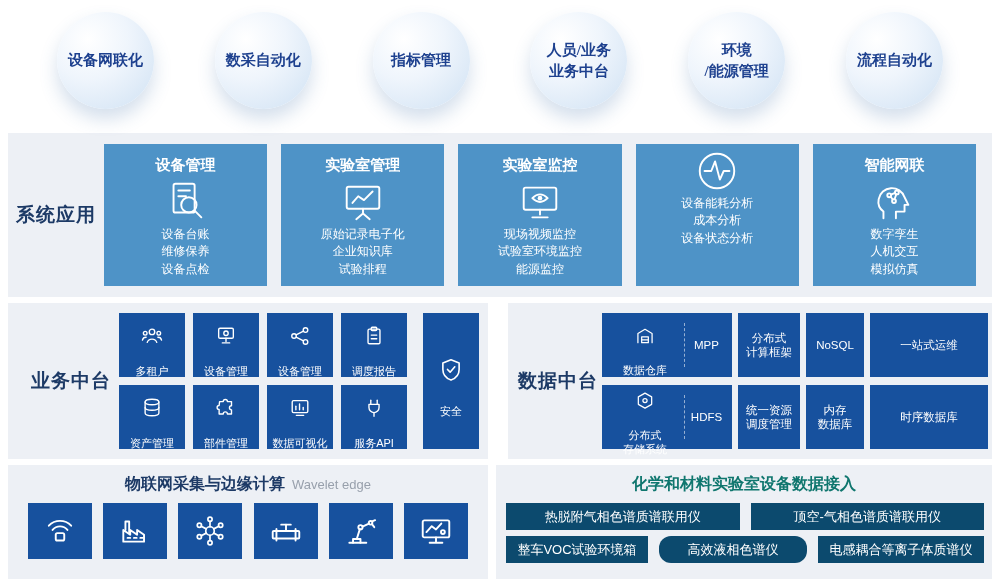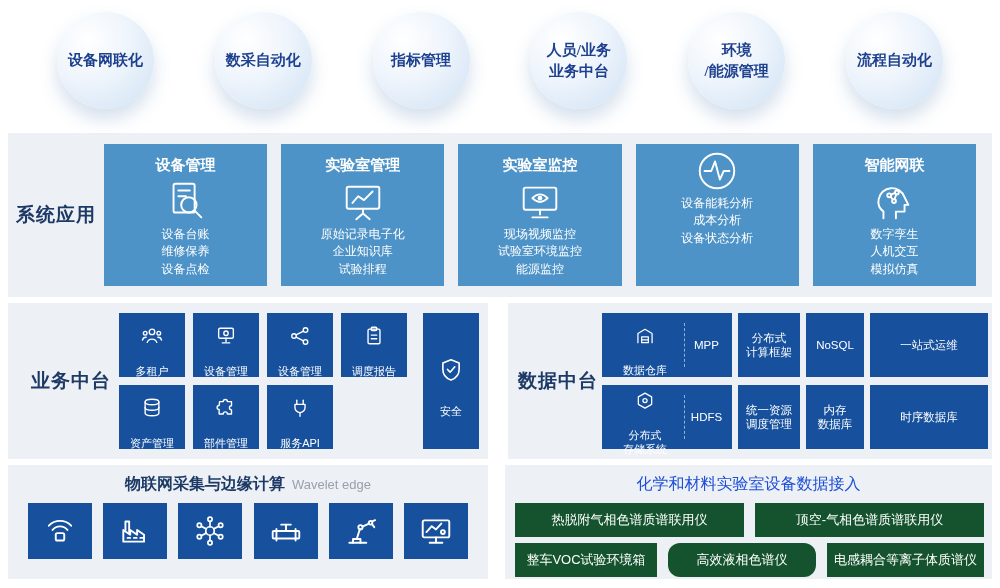--- a/index.html
+++ b/index.html
@@ -52,34 +52,34 @@
   .data-grid { display:grid; grid-template-columns:130px 62px 58px 118px; grid-auto-rows:64px; gap:8px 6px; }
   .combo-tile { flex-direction:row; gap:0; padding:0 4px; }
   .combo-left { flex:1; display:flex; flex-direction:column; align-items:center; justify-content:center; gap:4px; white-space:pre-line; }
   .combo-right {
     flex:0 0 44px; height:70%; display:flex; align-items:center; justify-content:center;
     border-left:1px dashed rgba(255,255,255,0.55); font-size:11.5px;
   }
   .data-tile-text { font-size:11.5px; }
 
   
-  .bottom { margin:6px 8px 16px; display:flex; gap:17px; }
+  .bottom { margin:6px 8px 16px; display:flex; gap:8px; }
   .iot { width:480px; height:114px; }
   .iot-head { text-align:center; padding-top:9px; }
   .iot-title { font-size:16px; font-weight:700; color:#1d3a66; }
   .iot-sub { font-size:13px; color:#98a0ac; margin-left:7px; font-weight:400; }
   .iot-tiles { display:flex; justify-content:space-between; padding:8px 20px 0; }
   .iot-tile { width:64px; height:56px; background:#17519e; display:flex; align-items:center; justify-content:center; }
 
   .lab { flex:1; height:114px; }
-  .lab-title { text-align:center; font-size:16px; font-weight:400; color:#1d4ed8; padding-top:9px; }
+  .lab-title { text-align:center; font-size:16px; font-weight:700; color:#0f766e; padding-top:9px; }
   .lab-rows { padding:8px 8px 0 10px; display:flex; flex-direction:column; gap:6px; }
   .lab-row { display:flex; gap:11px; }
   .lab-tile {
-    background:#14532d; color:#fff; font-size:13px; height:34px;
+    background:#0c4a6e; color:#fff; font-size:13px; height:27px;
     display:flex; align-items:center; justify-content:center;
   }
   .lab-tile.grow { flex:1; }
   .w142 { width:142px; } .w148 { width:148px;border-radius:12px; }
 
   svg { display:block; }
 </style>
 </head>
 <body>
 
@@ -250,20 +250,32 @@
 
         <div class="tile">
           <span>
             <svg width="22" height="22" viewBox="0 0 24 24" fill="none" stroke="#fff" stroke-width="1.5" stroke-linecap="round" stroke-linejoin="round">
               <path d="M5 5 h4 a2.2 2.2 0 1 1 4.5 0 h4.5 v4.5 a2.2 2.2 0 1 0 0 4.5 v4.5 h-4.5 a2.2 2.2 0 1 0 -4.5 0 h-4.5 v-4.8 a2.2 2.2 0 1 1 0 -4.4 z"></path>
             </svg>
           </span>
           <span>部件管理</span>
         </div>
 
+        <div class="tile">
+          <span>
+            <svg width="22" height="22" viewBox="0 0 24 24" fill="none" stroke="#fff" stroke-width="1.5" stroke-linecap="round" stroke-linejoin="round">
+              <rect x="3.5" y="4" width="17" height="13" rx="1.5"></rect>
+              <line x1="7.5" y1="14" x2="7.5" y2="10"></line>
+                <line x1="11.5" y1="14" x2="11.5" y2="7.5"></line>
+                <line x1="15.5" y1="14" x2="15.5" y2="11.5"></line>
+              <line x1="8" y1="20" x2="16" y2="20"></line>
+            </svg>
+          </span>
+          <span>数据可视化</span>
+        </div>
 
         <div class="tile">
           <span>
             <svg width="22" height="22" viewBox="0 0 24 24" fill="none" stroke="#fff" stroke-width="1.5" stroke-linecap="round" stroke-linejoin="round">
               <line x1="8.5" y1="3.5" x2="8.5" y2="8"></line>
                 <line x1="15.5" y1="3.5" x2="15.5" y2="8"></line>
               <path d="M6.5 8 h11 v3.5 a5.5 5.5 0 0 1 -11 0 z"></path>
               <line x1="12" y1="17" x2="12" y2="21"></line>
             </svg>
           </span>

